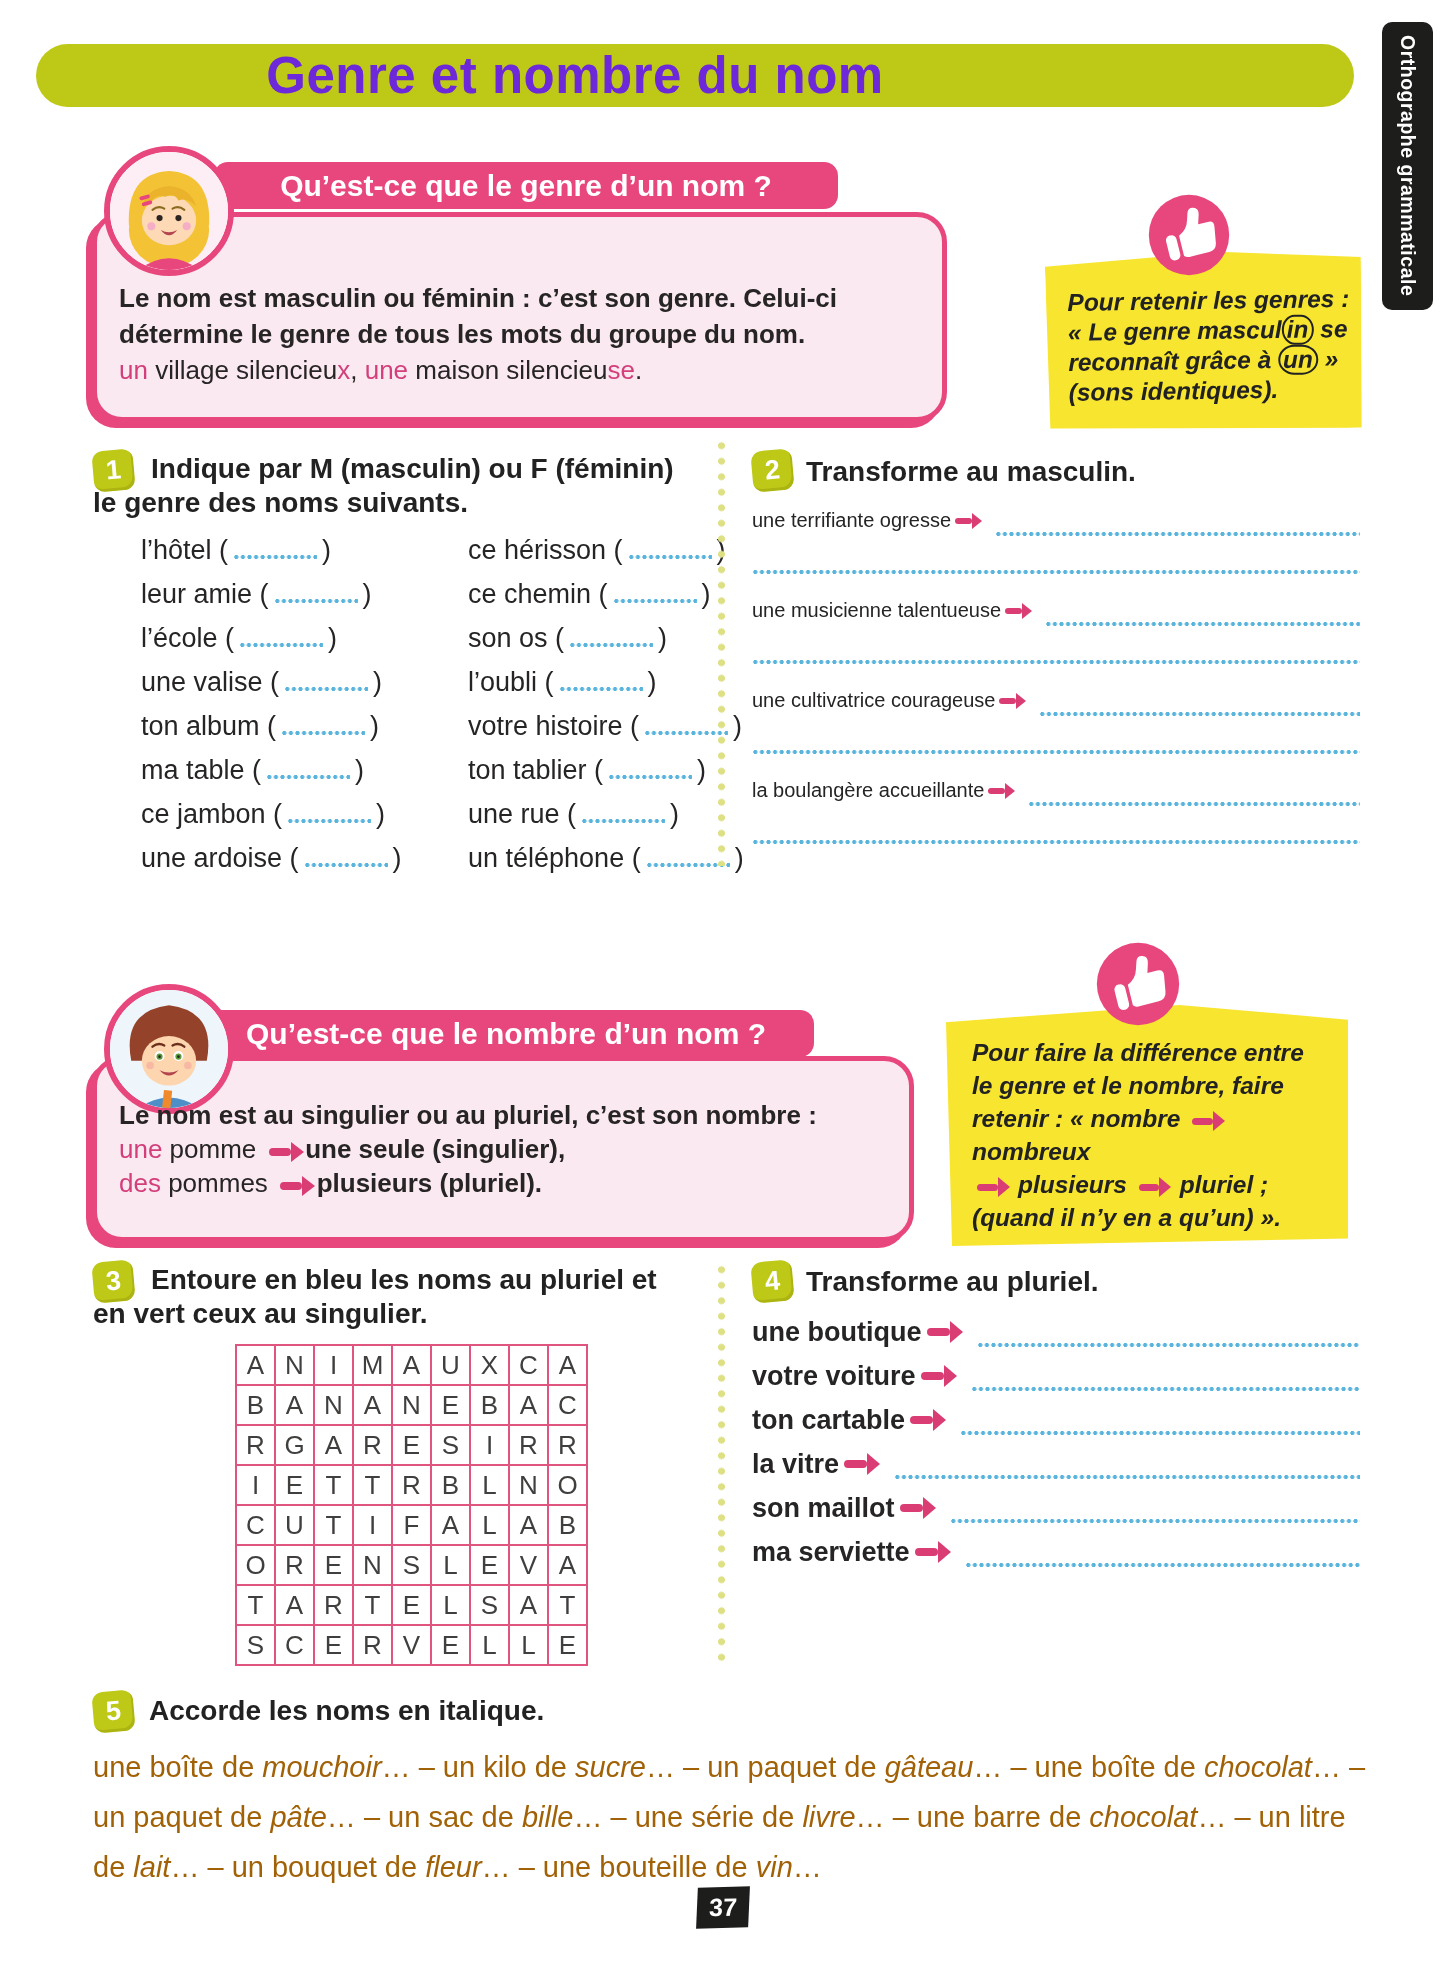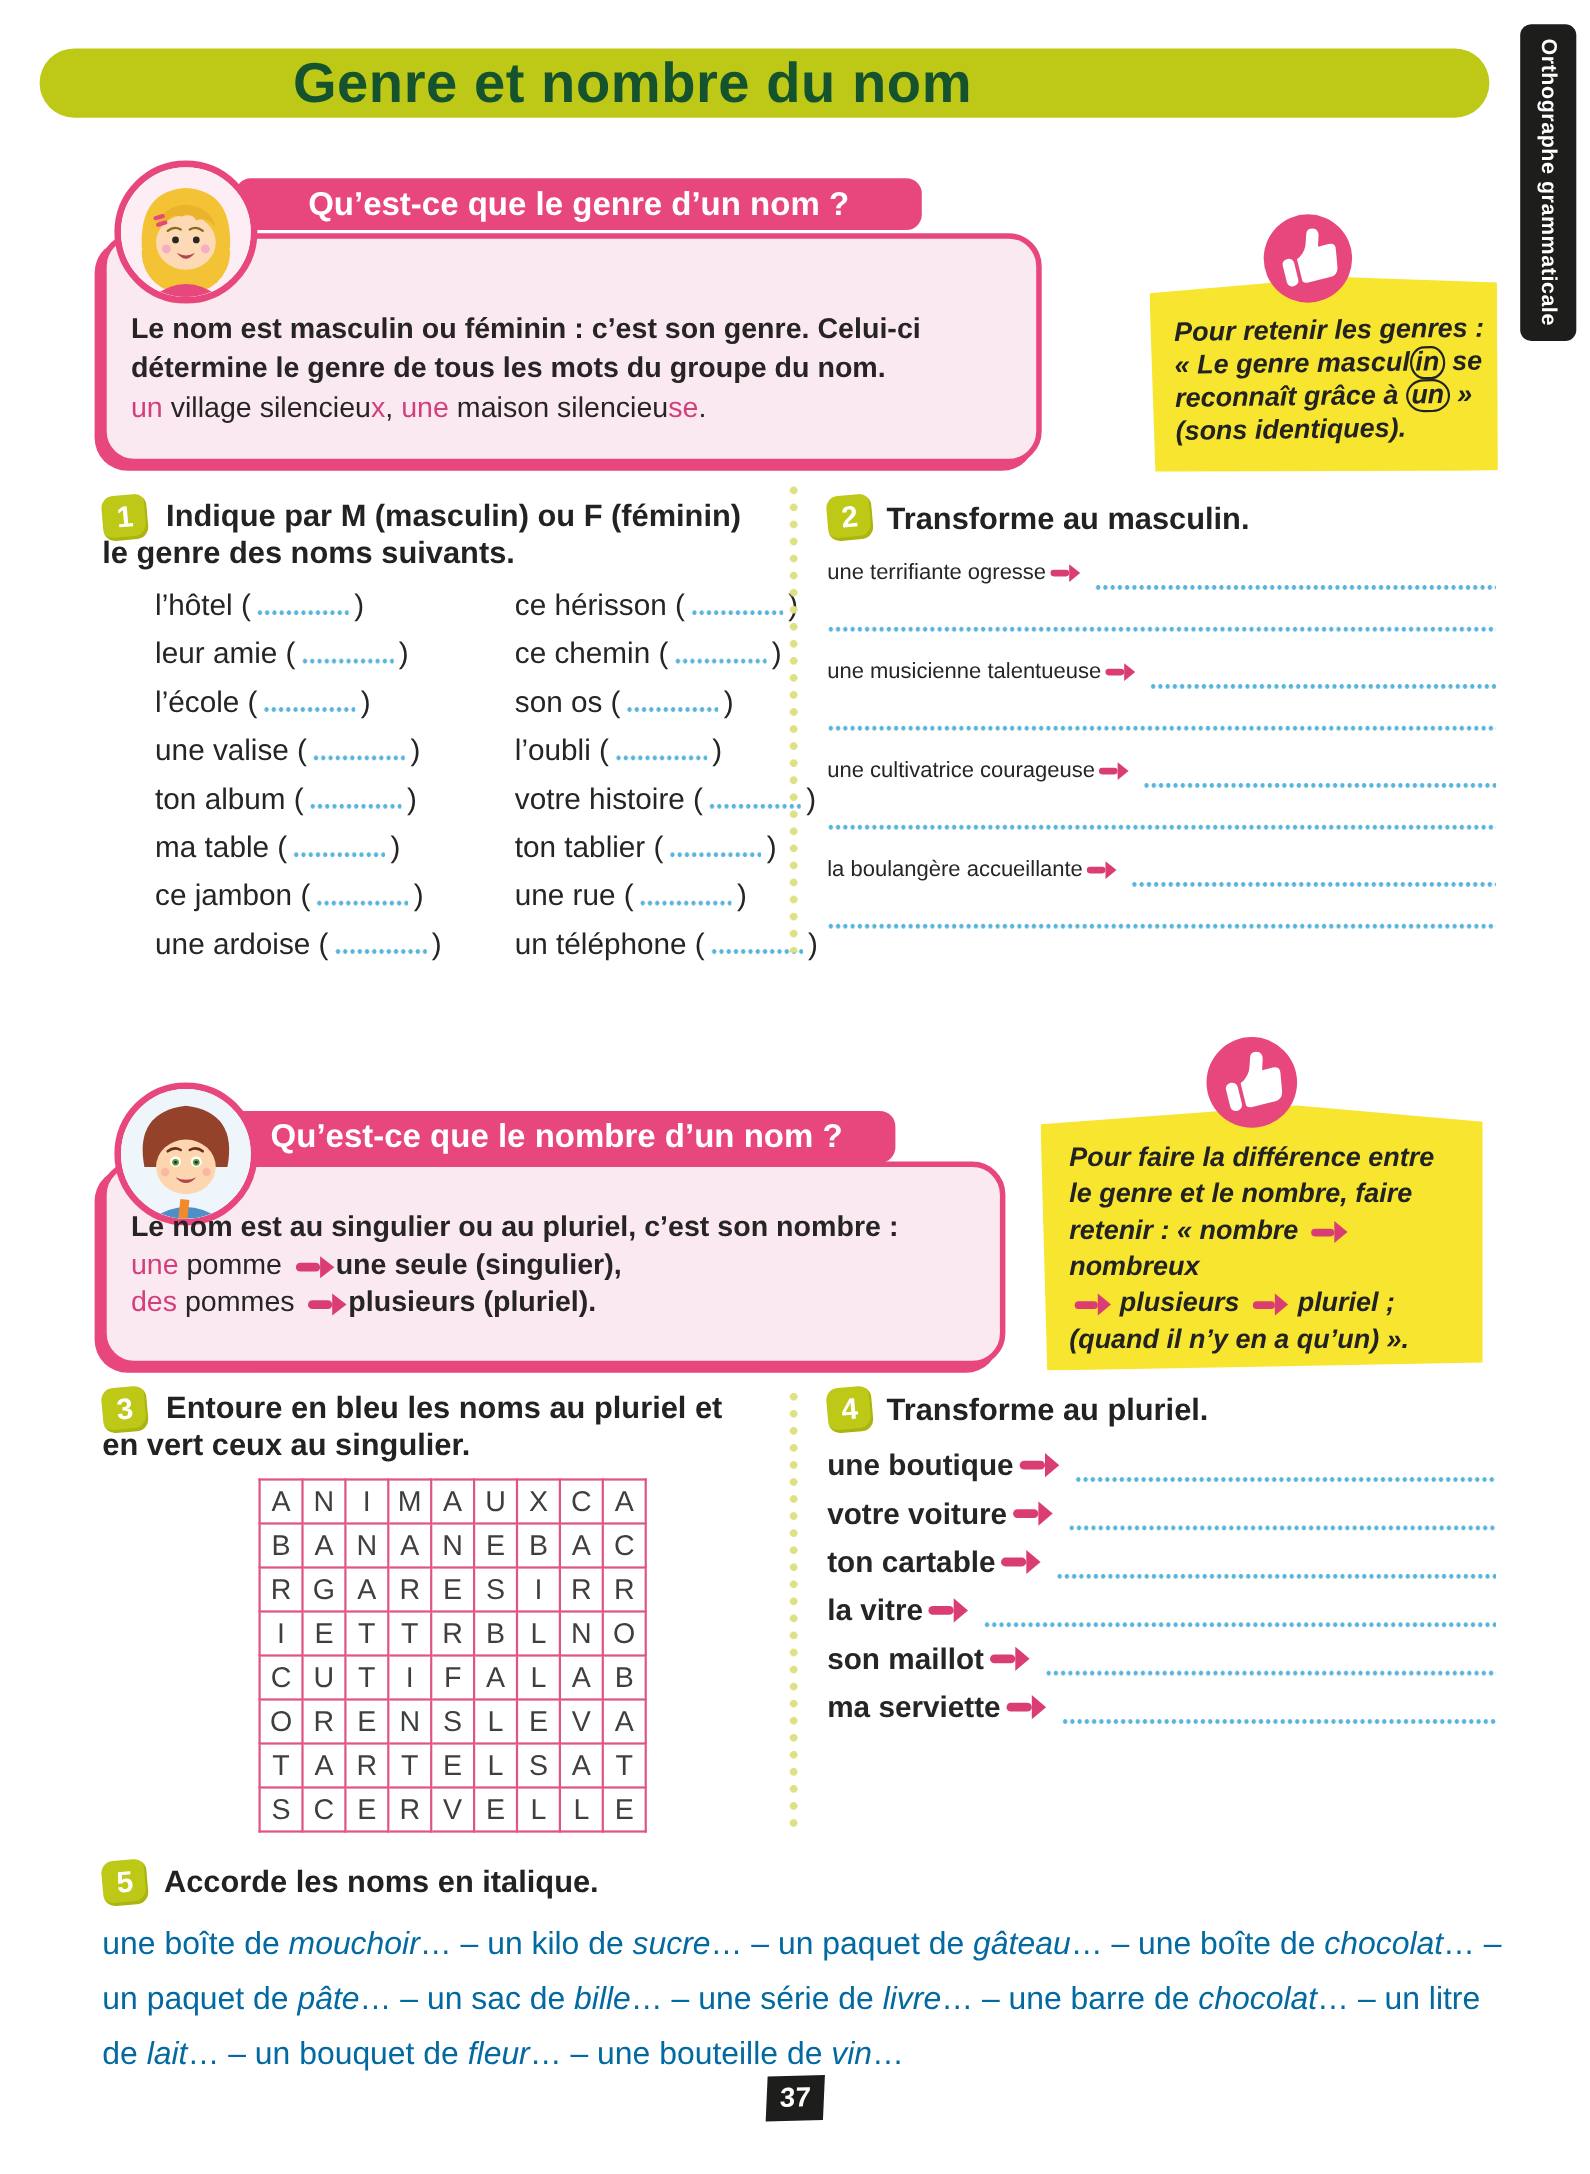--- a/index.html
+++ b/index.html
@@ -5,21 +5,21 @@
   html,body { margin:0; padding:0; background:#ffffff; }
   #page {
     position:relative; width:1445px; height:1976px; background:#ffffff;
     font-family:"Liberation Sans", sans-serif; color:#262424; overflow:hidden;
   }
   
   .banner {
     position:absolute; left:36px; top:44px; width:1318px; height:63px;
     background:#bec917; border-radius:32px; display:flex; align-items:center; justify-content:center;
   }
-  .banner span { color:#14532d; font-size:51px; font-weight:800; letter-spacing:.5px; margin-right:240px; white-space:nowrap; }
+  .banner span { color:#6d28d9; font-size:51px; font-weight:800; letter-spacing:.5px; margin-right:240px; white-space:nowrap; }
   
   .side-tab {
     position:absolute; left:1382px; top:22px; width:51px; height:288px;
     background:#1d1d1b; border-radius:10px; display:flex; align-items:center; justify-content:center;
   }
   .side-tab span { writing-mode:vertical-rl; color:#fff; font-weight:700; font-size:19.5px; letter-spacing:.5px; white-space:nowrap; }
   
   .lesson-box {
     position:absolute; background:#fbe9f1; border:5px solid #e8477d;
     border-radius:30px; box-shadow:-6px 6px 0 #e8477d;
@@ -121,21 +121,21 @@
   #divider1 { left:717px; top:438px;  height:428px; }
   #divider2 { left:717px; top:1262px; height:400px; }
   
   #grid-wrap { position:absolute; left:235px; top:1344px; }
   #letter-grid { border-collapse:collapse; }
   #letter-grid td {
     width:37px; height:38px; border:2.2px solid #e05480; text-align:center;
     font-size:26px; color:#413f3e; padding:0; background:#fff;
   }
   
-  #ex5-text { position:absolute; left:93px; top:1742px; width:1282px; font-size:29px; line-height:50px; color:#0369a1; }
+  #ex5-text { position:absolute; left:93px; top:1742px; width:1282px; font-size:29px; line-height:50px; color:#a16207; }
   
   #page-num {
     position:absolute; left:697px; top:1887px; width:52px; height:41px;
     background:#1d1d1b; color:#fff; font-weight:700; font-size:25px;
     display:flex; align-items:center; justify-content:center; transform:skewX(-4deg) rotate(-1.5deg);
   }
   .line { display:block; }
 </style>
 </head>
 <body>

